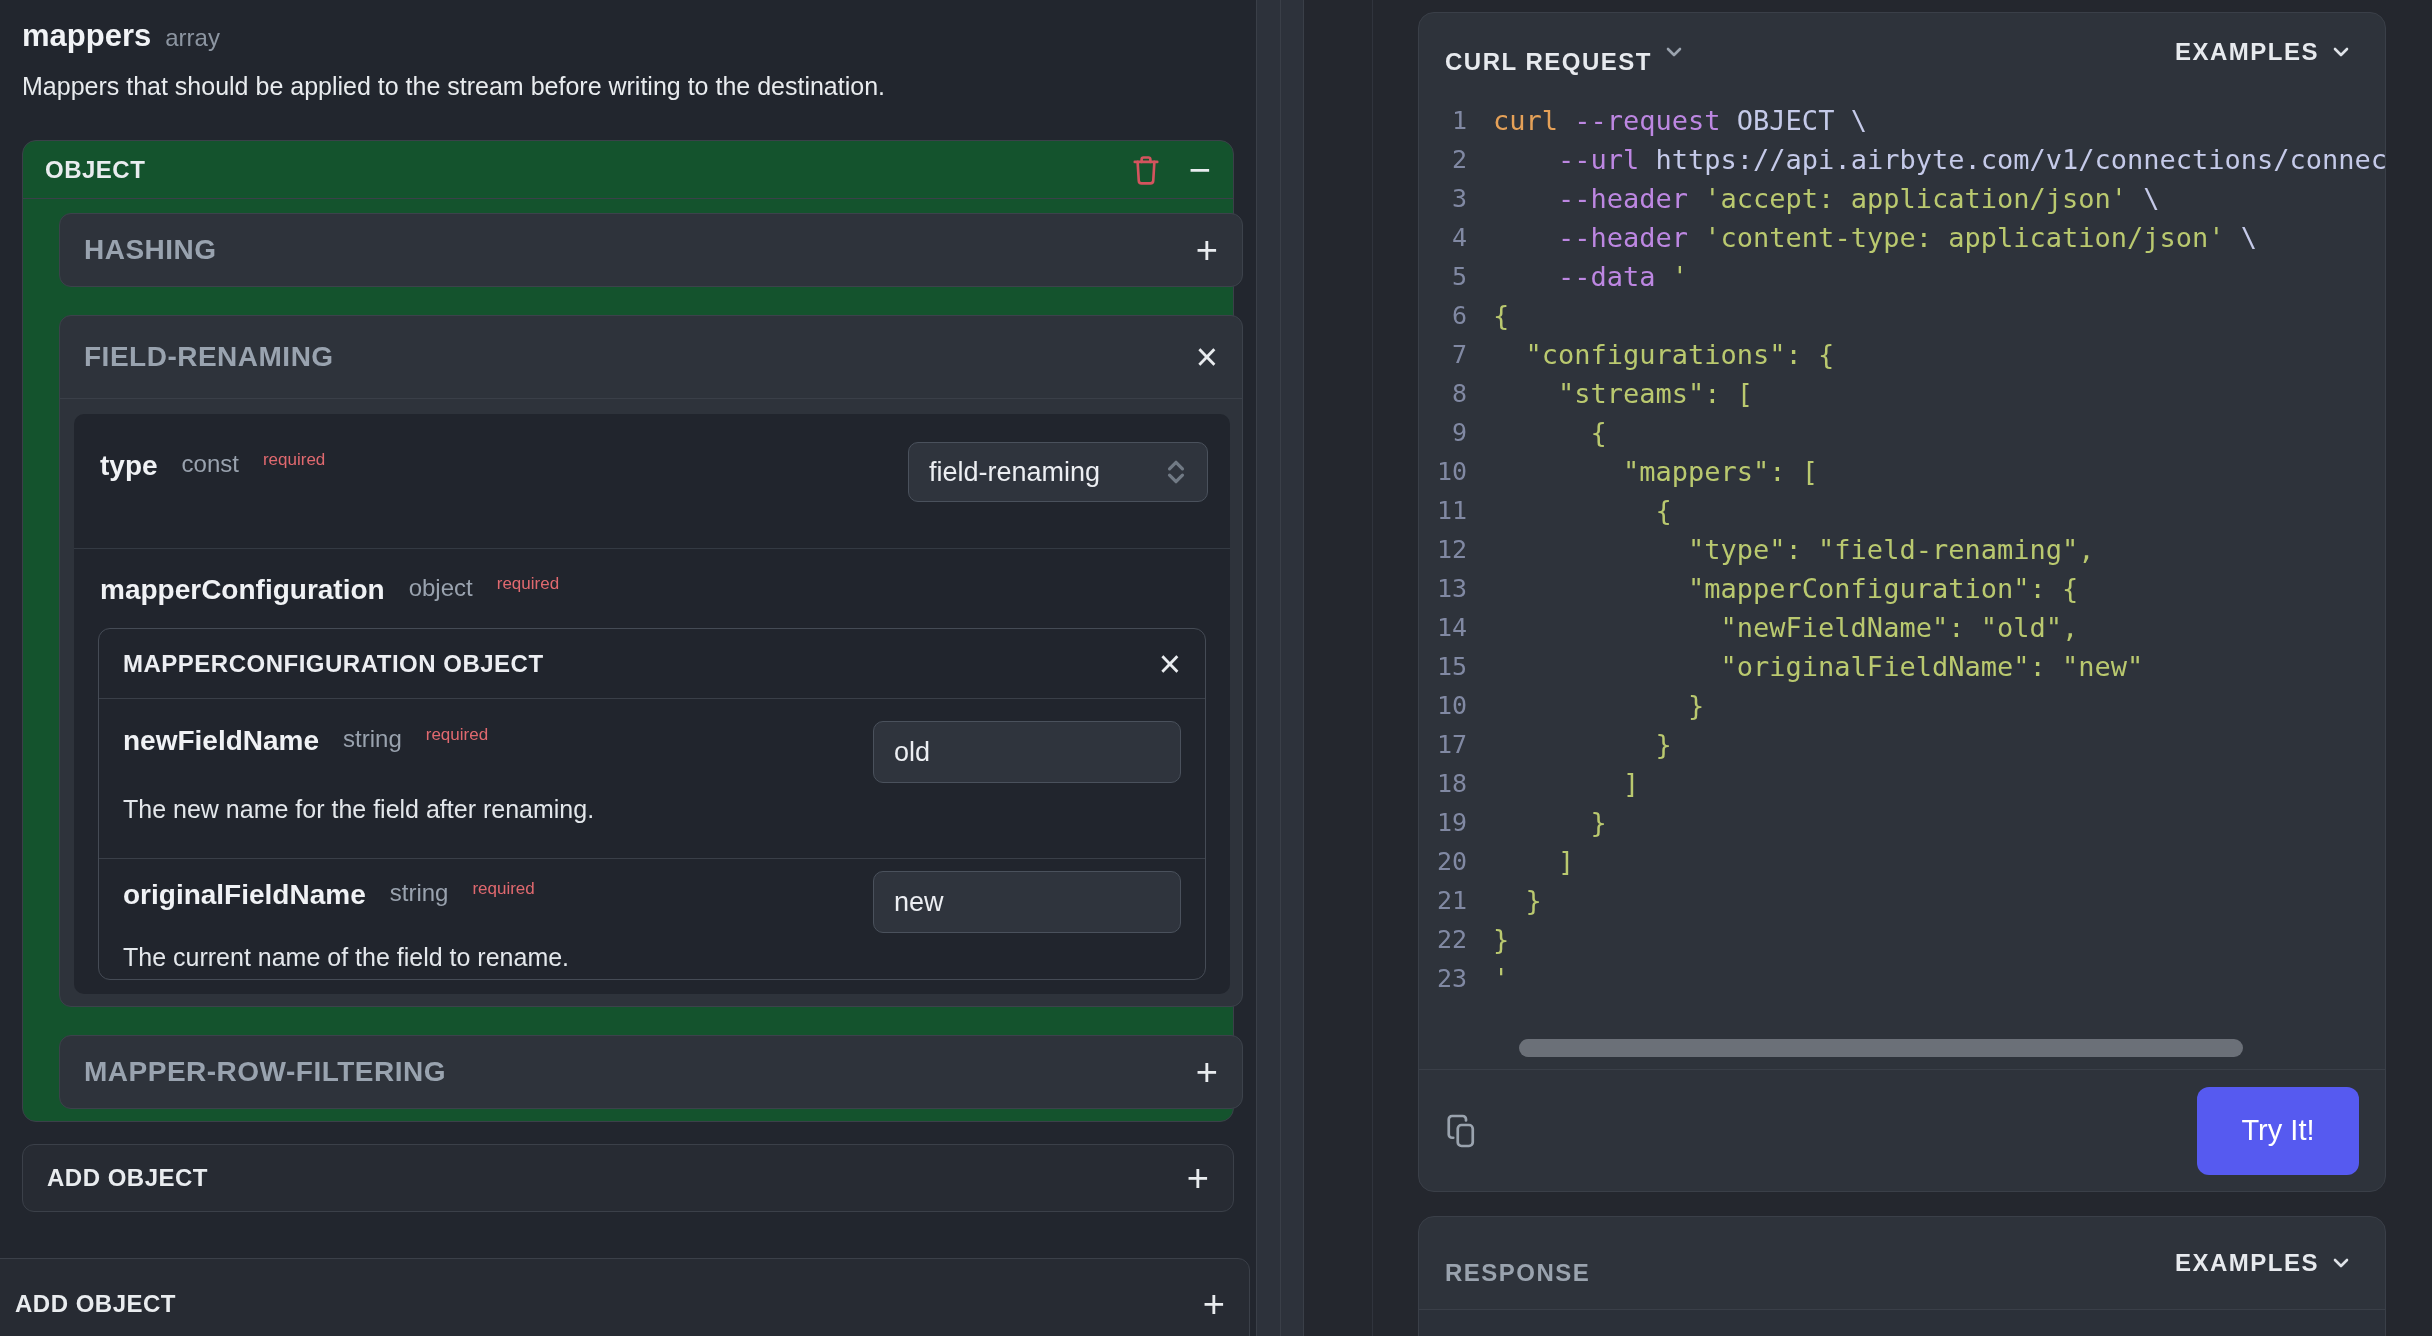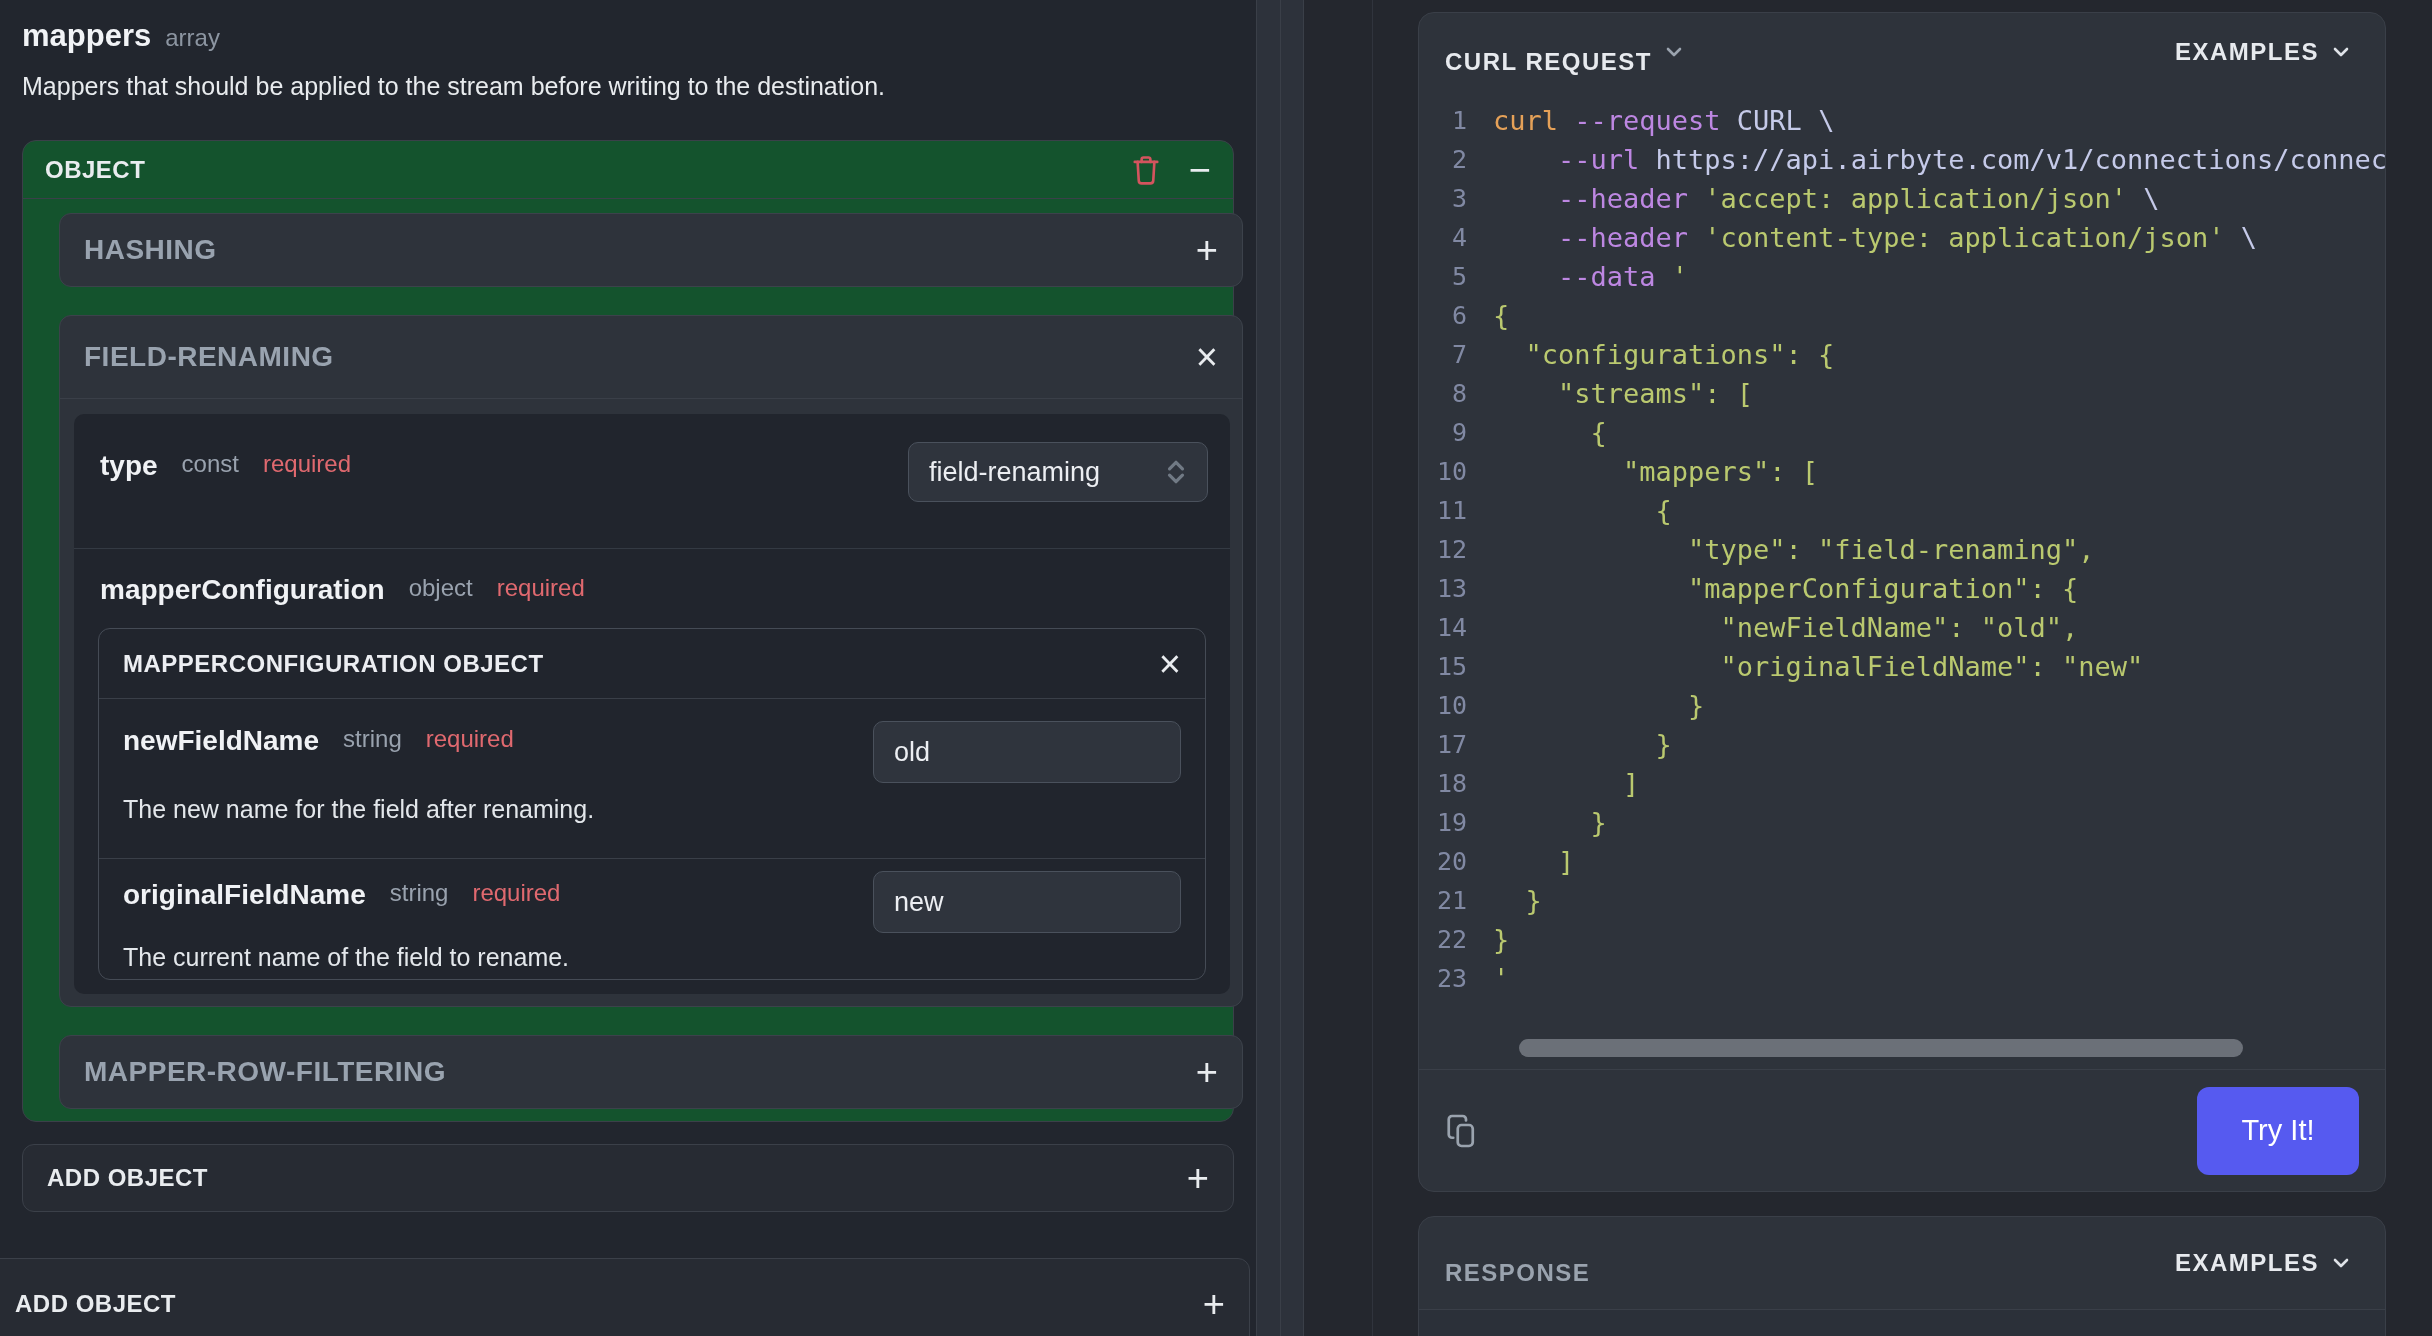--- a/index.html
+++ b/index.html
@@ -33,21 +33,21 @@
   #mrf-card{left:36px;top:894px;width:1184px;height:74px;}
 
   
   #fr-card{left:36px;top:174px;width:1184px;height:692px;}
   #fr-header{height:83px;border-bottom:1px solid #3a3f48;display:flex;align-items:center;padding:0 24px;box-sizing:border-box;}
   #fr-body{position:absolute;left:14px;top:98px;width:1156px;height:580px;background:#21252d;border-radius:10px;}
 
   .schema-row-label{display:flex;align-items:flex-start;gap:24px;}
   .prop-name{font-size:28px;font-weight:700;color:#f0f2f5;}
   .prop-type{font-size:24px;color:#99a2ae;}
-  .prop-req{font-size:24px;color:#e0696f;}
+  .prop-req{font-size:17px;color:#e0696f;}
   .prop-desc{font-size:25px;color:#e3e7eb;}
 
   .input-box{background:#2f343d;border:1px solid #4a515c;border-radius:10px;box-sizing:border-box;
     display:flex;align-items:center;padding:0 20px;font-size:27px;color:#eceef2;}
 
   #type-row-label{left:26px;top:36px;}
   #type-select{left:834px;top:28px;width:300px;height:60px;justify-content:space-between;}
   #type-divider{left:0;top:134px;width:1156px;height:1px;background:#343a43;}
   #mc-row-label{left:26px;top:160px;}
 
@@ -248,21 +248,21 @@
     </button>
     <button class="examples-btn">
       <span>EXAMPLES</span>
       <svg class="chev light" viewBox="0 0 24 24">
           <polyline points="6,9 12,15 18,9"></polyline>
         </svg>
     </button>
   </div>
 
   <div id="code-area">
-      <div class="code-line"><span class="ln">1</span><span class="tk-cmd">curl </span><span class="tk-flag">--request</span><span class="tk-pale"> CURL \</span></div>
+      <div class="code-line"><span class="ln">1</span><span class="tk-cmd">curl </span><span class="tk-flag">--request</span><span class="tk-pale"> OBJECT \</span></div>
       <div class="code-line"><span class="ln">2</span><span class="tk-pale">    </span><span class="tk-flag">--url</span><span class="tk-pale"> https://api.airbyte.com/v1/connections/connectionId</span></div>
       <div class="code-line"><span class="ln">3</span><span class="tk-pale">    </span><span class="tk-flag">--header</span><span class="tk-str"> 'accept: application/json'</span><span class="tk-pale"> \</span></div>
       <div class="code-line"><span class="ln">4</span><span class="tk-pale">    </span><span class="tk-flag">--header</span><span class="tk-str"> 'content-type: application/json'</span><span class="tk-pale"> \</span></div>
       <div class="code-line"><span class="ln">5</span><span class="tk-pale">    </span><span class="tk-flag">--data</span><span class="tk-str"> '</span></div>
       <div class="code-line"><span class="ln">6</span><span class="tk-str">{</span></div>
       <div class="code-line"><span class="ln">7</span><span class="tk-str">  "configurations": {</span></div>
       <div class="code-line"><span class="ln">8</span><span class="tk-str">    "streams": [</span></div>
       <div class="code-line"><span class="ln">9</span><span class="tk-str">      {</span></div>
       <div class="code-line"><span class="ln">10</span><span class="tk-str">        "mappers": [</span></div>
       <div class="code-line"><span class="ln">11</span><span class="tk-str">          {</span></div>

